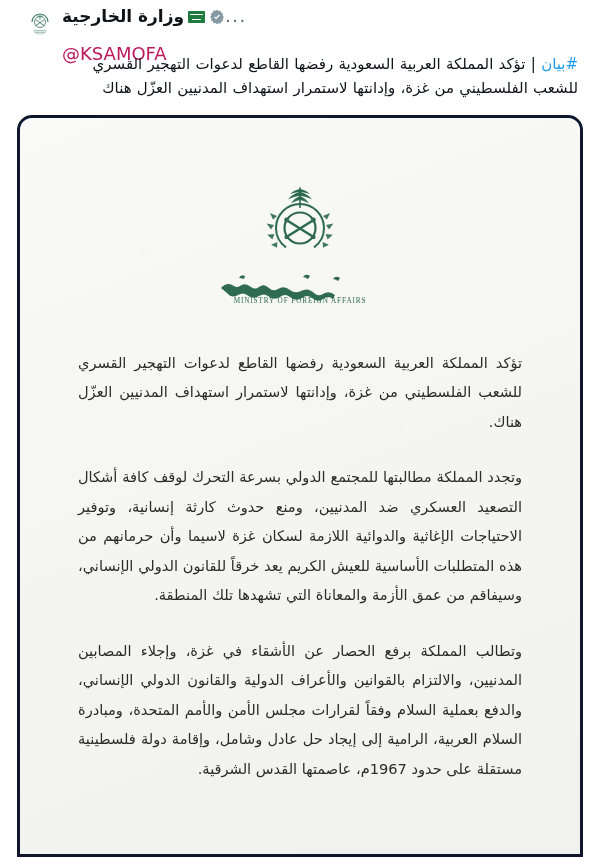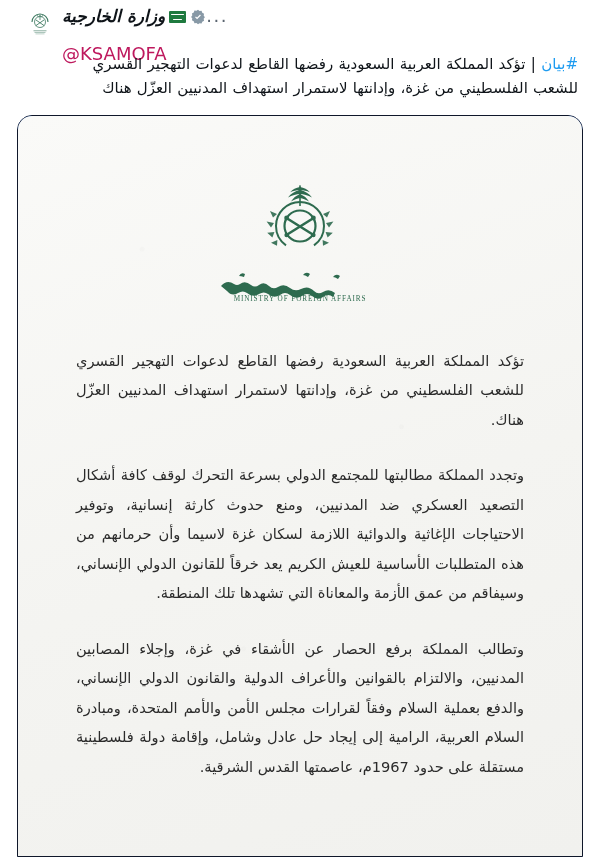--- a/index.html
+++ b/index.html
@@ -46,21 +46,20 @@
     align-items: flex-end;
     line-height: 1.15;
     padding-top: 1px;
   }
 
   .name-row {
     display: flex;
     flex-direction: row-reverse;
     align-items: center;
     gap: 4px;
-    font-style: italic;
   }
 
   .display-name {
     font-size: 17px;
     font-weight: bold;
     color: #0f1419;
     letter-spacing: 0;
     white-space: nowrap;
   }
 
@@ -139,21 +138,21 @@
   }
 
   
   .statement-card {
     position: absolute;
     left: 17px;
     right: 17px;
     top: 115px;
     bottom: 0;
     background: #3b82f6;
-    border: 1px solid #0f172a;
+    border: 3px solid #0f172a;
     border-top-left-radius: 15px;
     border-top-right-radius: 15px;
     box-sizing: border-box;
     overflow: hidden;
   }
   .paper {
     position: absolute;
     inset: 0;
     background:
       radial-gradient(circle at 22% 18%, rgba(0,0,0,0.016) 0 2px, transparent 3px),

